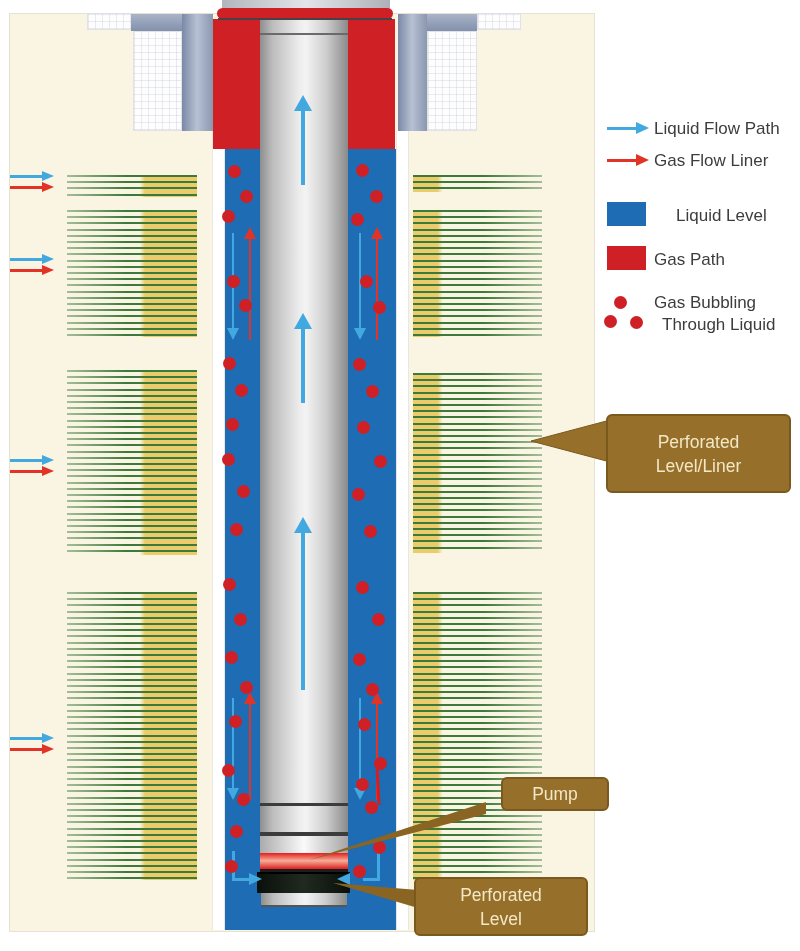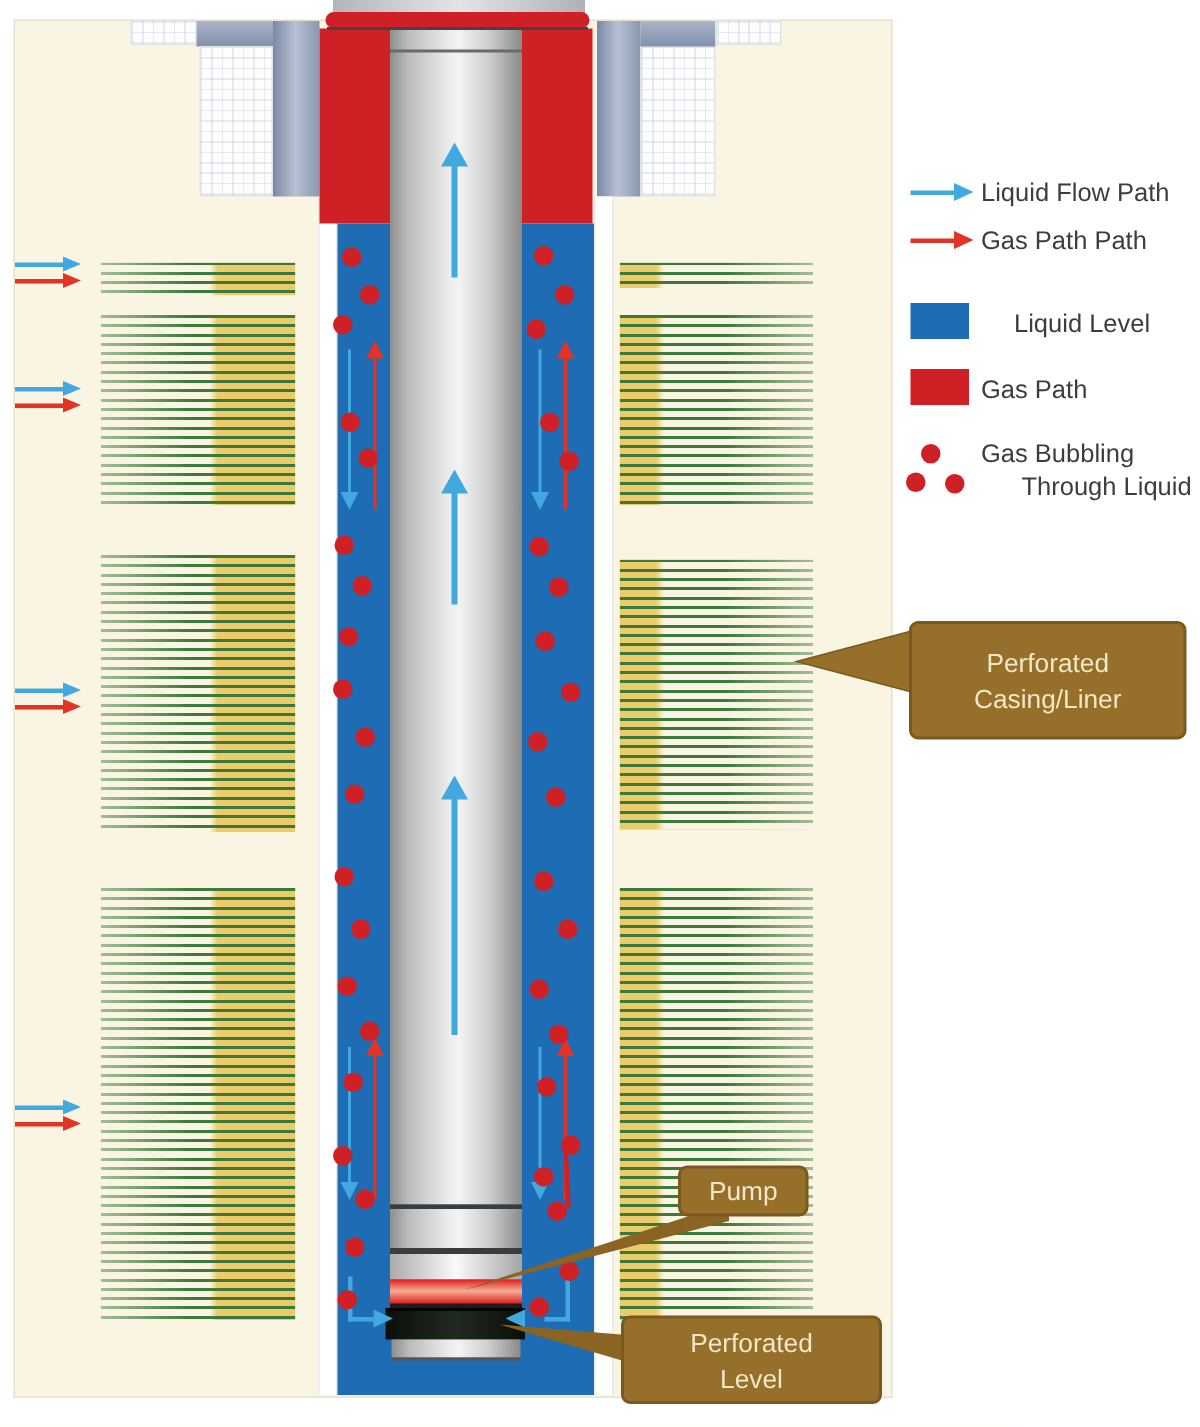--- a/index.html
+++ b/index.html
@@ -187,47 +187,47 @@
 
   <svg class="overlay" width="800" height="951">
     <line id="chain" stroke-width="3" x1="377" y1="765" x2="379" y2="805" stroke="#cf2026"></line>
     <polygon points="531,441 614,419 614,463" fill="#96702a" stroke="#7a591f" stroke-width="1"></polygon>
     <polygon points="309,860 486,802 486,814" fill="#8a6423"></polygon>
     <polygon points="333,883 418,890 418,908" fill="#8a6423"></polygon>
   </svg>
 
   <div class="callout" style="left:606px;top:414px;width:185px;height:79px">
     <div>Perforated</div>
-    <div>Casing/Liner</div>
+    <div>Level/Liner</div>
   </div>
-  <div class="callout" style="left:452px;top:777px;width:87px;height:34px">
+  <div class="callout" style="left:501px;top:777px;width:108px;height:34px">
     <div>Pump</div>
   </div>
   <div class="callout" style="left:414px;top:877px;width:174px;height:59px">
     <div>Perforated</div>
     <div>Level</div>
   </div>
 
   <div class="harrow" style="left:607px;top:122px;--c:var(--flow_blue)">
       <i class="shaft"></i>
       <i class="head"></i>
     </div>
   <div class="lg-label" style="left:654px;top:119px">Liquid Flow Path</div>
 
   <div class="harrow" style="left:607px;top:154px;--c:var(--flow_red)">
       <i class="shaft"></i>
       <i class="head"></i>
     </div>
-  <div class="lg-label" style="left:654px;top:151px">Gas Path Path</div>
+  <div class="lg-label" style="left:654px;top:151px">Gas Flow Liner</div>
 
   <div class="lg-swatch" style="left:607px;top:202px;background:var(--liquid_blue)"></div>
   <div class="lg-label" style="left:676px;top:206px">Liquid Level</div>
 
   <div class="lg-swatch" style="left:607px;top:246px;background:var(--gas_red)"></div>
   <div class="lg-label" style="left:654px;top:250px">Gas Path</div>
 
   <div class="bubble" style="left:614px;top:296px"></div>
   <div class="bubble" style="left:604px;top:315px"></div>
   <div class="bubble" style="left:630px;top:316px"></div>
   <div class="lg-label" style="left:654px;top:293px">Gas Bubbling</div>
-  <div class="lg-label" style="left:681px;top:315px">Through Liquid</div>
+  <div class="lg-label" style="left:662px;top:315px">Through Liquid</div>
 
 </div>
 
 </body></html>

